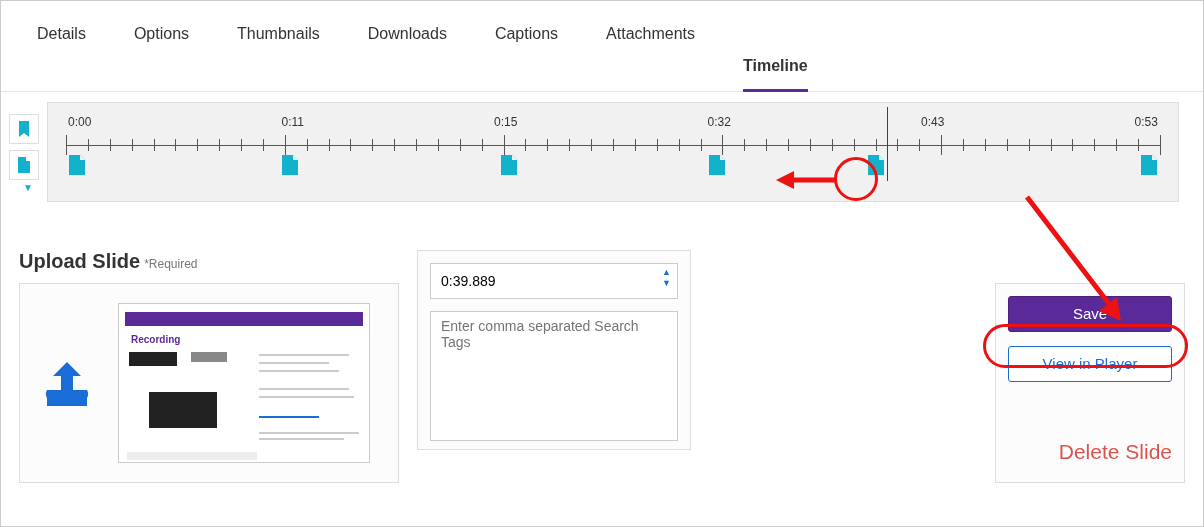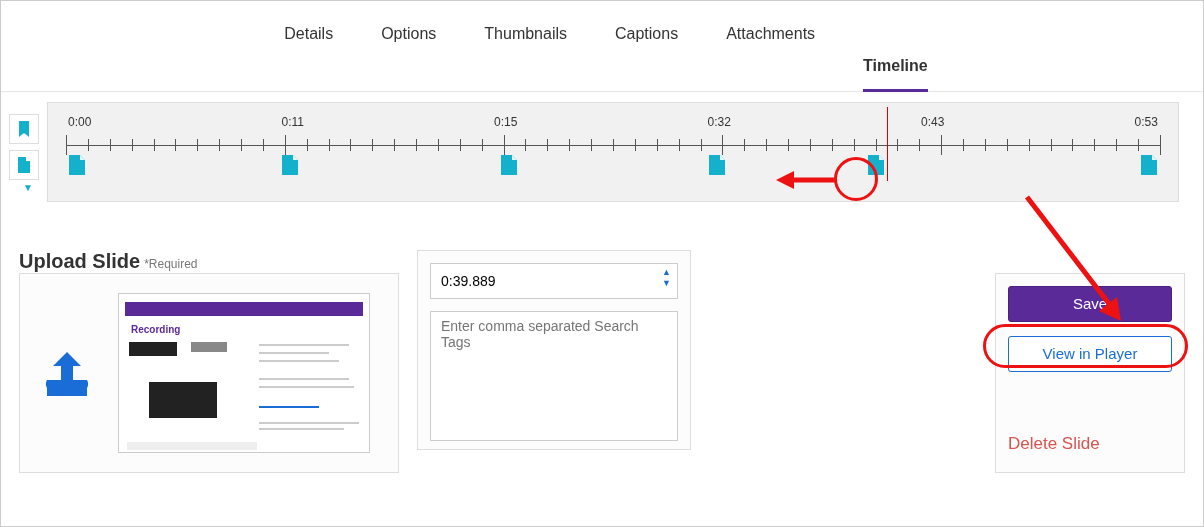--- a/index.html
+++ b/index.html
@@ -1,20 +1,20 @@
 <!DOCTYPE html>
 <html><head>
 <meta charset="utf-8">
 <style>
   * { box-sizing: border-box; margin: 0; padding: 0; }
   body { font-family: Arial, Helvetica, sans-serif; font-size: 14px; color: #333; background: #fff; }
   .page { width: 1204px; height: 527px; border: 1px solid #ccc; position: relative; overflow: hidden; }
 
   
-  .tabs { display: flex; gap: 48px; padding: 24px 28px 0 36px; border-bottom: 1px solid #e6e6e6; justify-content: center; }
+  .tabs { display: flex; gap: 48px; padding: 24px 28px 0 36px; border-bottom: 1px solid #e6e6e6; }
   .tab { padding-bottom: 16px; font-size: 16px; color: #333; cursor: pointer; position: relative; }
   .tab.active { font-weight: 600; margin-top: 32px; }
   .tab.active::after { content: ""; position: absolute; left: 0; right: 0; bottom: -1px; height: 3px; background: #5b2a99; }
 
   
   .timeline-wrap { display: flex; padding: 10px 24px 28px 8px; position: relative; }
   .tool-col { width: 38px; display: flex; flex-direction: column; gap: 6px; padding-top: 12px; }
   .tool-btn { width: 30px; height: 30px; border: 1px solid #ddd; background: #fff; display: flex; align-items: center; justify-content: center; cursor: pointer; color: #14b1cd; }
   .tool-chevron { color: #14b1cd; text-align: center; font-size: 10px; cursor: pointer; margin-top: -4px; }
 
@@ -29,21 +29,21 @@
   .markers { position: absolute; left: 18px; right: 18px; top: 52px; height: 26px; }
   .marker { position: absolute; top: 0; transform: translateX(-50%); color: #14b1cd; cursor: pointer; }
   .marker svg { display: block; }
 
   
   .anno-circle { position: absolute; border: 3px solid #e11; border-radius: 50%; pointer-events: none; }
   .anno-arrow { position: absolute; pointer-events: none; }
 
   
   .panels { display: flex; gap: 18px; padding: 0 18px; margin-top: 20px; }
-  .panel-title { font-size: 20px; font-weight: 700; margin-bottom: 0; }
+  .panel-title { font-size: 20px; font-weight: 700; margin-bottom: 10px; }
   .panel-req { font-size: 12px; font-weight: 400; color: #777; margin-left: 4px; }
   .card { border: 1px solid #ddd; background: #fcfcfc; padding: 12px; height: 200px; }
 
   .upload { width: 380px; }
   .upload .card { display: flex; align-items: center; gap: 16px; }
   .upload-icon { color: #1a6dd6; width: 70px; text-align: center; cursor: pointer; }
   .slide-thumb { width: 252px; height: 160px; border: 1px solid #ccc; background: #fff; position: relative; overflow: hidden; }
   .thumb-bar { position: absolute; top: 8px; left: 6px; right: 6px; height: 14px; background: #5b2a99; }
   .thumb-title { position: absolute; top: 30px; left: 12px; font-size: 10px; font-weight: 700; color: #5b2a99; }
   .thumb-box { position: absolute; background: #222; }
@@ -57,31 +57,32 @@
   .num-wrap { position: relative; }
   .num-wrap .spin { position: absolute; right: 6px; top: 4px; display: flex; flex-direction: column; font-size: 9px; color: #1a6dd6; line-height: 1; }
   .num-wrap .spin span { cursor: pointer; padding: 1px; }
   .tall { height: 130px; margin-top: 12px; resize: none; }
 
   .actions { flex: 1; }
   .actions .card { display: flex; flex-direction: column; gap: 14px; align-items: stretch; }
   .btn { display: block; width: 100%; height: 36px; border-radius: 3px; font-size: 15px; cursor: pointer; text-align: center; line-height: 34px; }
   .btn.primary { background: #5b2a99; color: #fff; border: 1px solid #4a2080; }
   .btn.outline { background: #fff; color: #1a6dd6; border: 1px solid #1a6dd6; }
-  .link-danger { color: #d9534f; text-align: left; margin-top: auto; cursor: pointer; font-size: 17px; padding-bottom: 6px;}
+  .link-danger { color: #d9534f; text-align: right; margin-top: auto; cursor: pointer; font-size: 21px; padding-bottom: 6px;}
 </style>
 </head>
 <body>
 
 <div class="page">
 
   <div class="tabs">
     <div class="tab">Details</div>
     <div class="tab">Options</div>
     <div class="tab">Thumbnails</div>
+    <div class="tab">Downloads</div>
     <div class="tab">Captions</div>
     <div class="tab">Attachments</div>
     <div class="tab active">Timeline</div>
   </div>
 
   <div class="timeline-wrap">
     <div class="tool-col">
       <div class="tool-btn">
         <svg width="14" height="16" viewBox="0 0 14 16">
             <path fill="#14b1cd" d="M2 0h10v16l-5-4-5 4z"></path>

